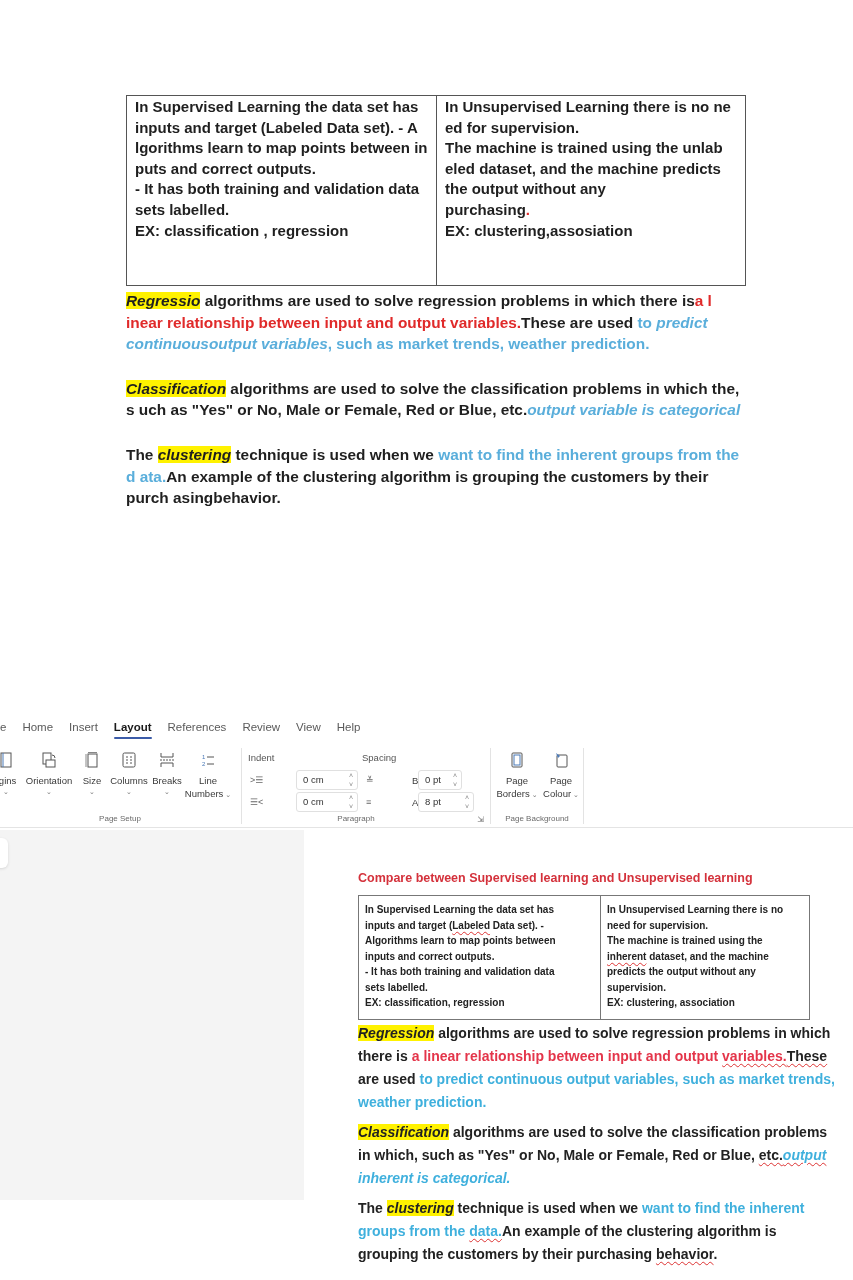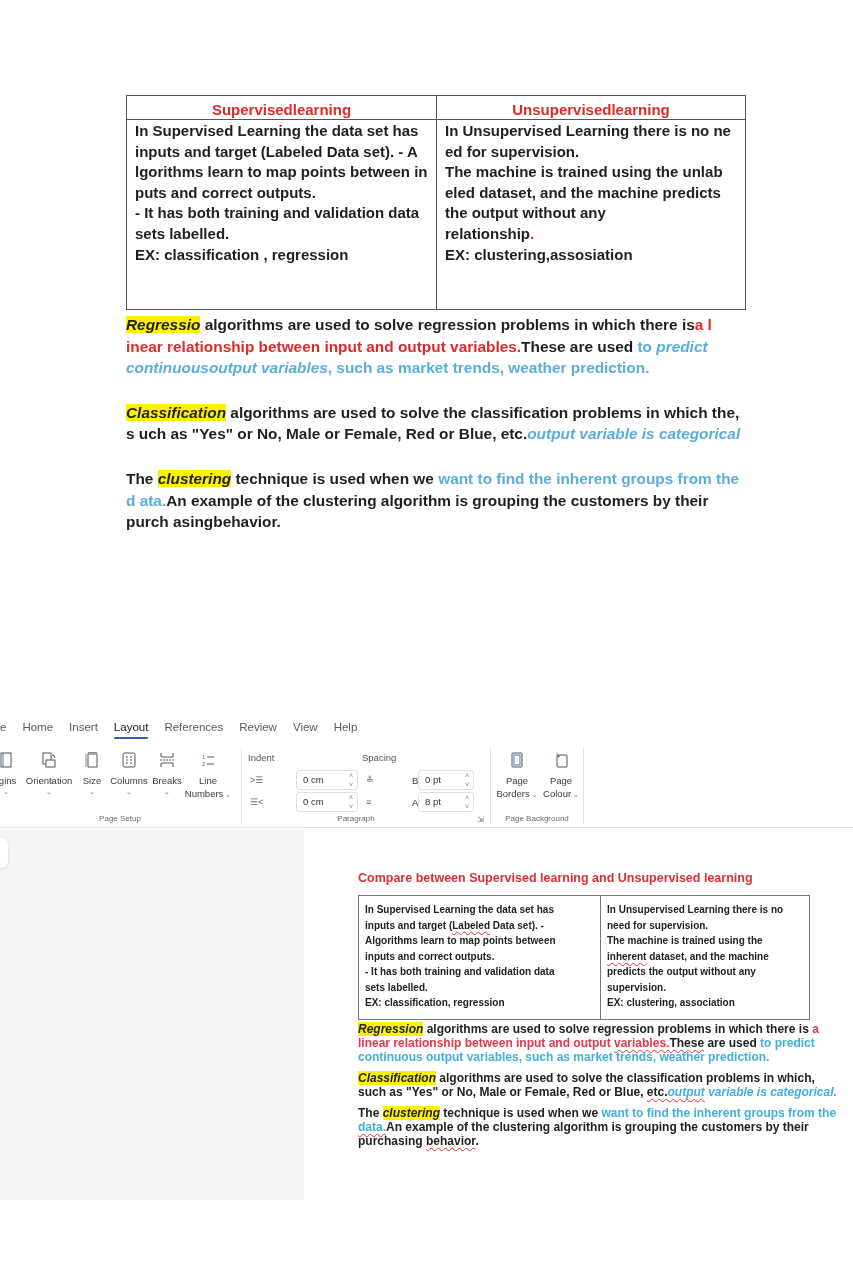--- a/index.html
+++ b/index.html
@@ -19,21 +19,21 @@
   .doc1 .p3 { margin-top: 23px; }
   .hl { background: #fff200; font-style: italic; text-align: right; }
   .red { color: #e02a2a; }
   .blue { color: #5aaedb; }
   .ital { font-style: italic; }
 
   
   .word { position: absolute; left: 0; top: 712px; width: 853px; height: 488px; }
   .tabs { position: absolute; top: 0; left: 0; height: 30px; width: 853px; background: #fff; display: flex; align-items: center; font-size: 11.5px; color: #5a5a5a; }
   .tabs .tab { padding: 0 8px; position: relative; height: 30px; line-height: 30px; }
-  .tabs .tab.active { color: #1a1a1a; font-weight: normal; }
+  .tabs .tab.active { color: #1a1a1a; font-weight: bold; }
   .tabs .tab.active::after { content: ""; position: absolute; left: 8px; right: 8px; bottom: 3px; height: 2px; background: #3b5ba8; border-radius: 1px; }
 
   .ribbon { position: absolute; top: 32px; left: 0; width: 853px; height: 84px; background: #fff; border-bottom: 1px solid #e4e4e4; font-size: 9.5px; color: #444; }
   .grp { position: absolute; top: 0; height: 84px; }
   .grp-label { position: absolute; bottom: 5px; left: 0; right: 0; text-align: center; font-size: 8px; color: #6a6a6a; }
   .vsep { position: absolute; top: 4px; width: 1px; height: 76px; background: #e3e3e3; }
   .rbtn { position: absolute; top: 8px; text-align: center; font-size: 9.5px; color: #3a3a3a; line-height: 13px; }
   .rbtn .ico { display: block; margin: 0 auto 6px; width: 16px; height: 16px; }
   .rbtn .chev { display: block; font-size: 7px; color: #777; line-height: 10px; }
   .field-row { position: absolute; display: flex; align-items: center; font-size: 9.5px; color: #3a3a3a; }
@@ -45,55 +45,51 @@
   .canvas { position: absolute; top: 118px; left: 0; width: 791px; height: 370px; background: #f4f4f4; padding-left: 40px; }
   .side-tab { position: absolute; top: 8px; left: -4px; width: 12px; height: 30px; background: #fff; border-radius: 0 6px 6px 0; box-shadow: 0 1px 3px rgba(0,0,0,0.12); }
   .page { position: absolute; left: 304px; top: 0; width: 549px; height: 370px; background: #fff; }
 
   .doc2 { position: absolute; left: 54px; top: 41px; width: 480px; font-weight: bold; }
   .doc2 .title { color: #d4313b; font-size: 12.5px; margin-bottom: 10px; }
   .doc2 table { border-collapse: collapse; width: 452px; font-size: 10px; }
   .doc2 th { border: 1px solid #777; color: #d4313b; font-style: italic; font-size: 10px; height: 28px; text-align: center; font-weight: bold; }
   .doc2 td { border: 1px solid #777; vertical-align: top; padding: 6px 5px 2px 6px; line-height: 15.5px; color: #222; font-size: 10px; height: 124px; }
   .doc2 td.cell-l { width: 242px; }
-  .doc2 .para { font-size: 12px; line-height: 14px; color: #222; }
+  .doc2 .para { font-size: 14px; line-height: 23px; color: #222; }
   .doc2 .p1 { margin-top: 2px; }
   .doc2 .p2 { margin-top: 7px; }
   .doc2 .p3 { margin-top: 7px; }
   .doc2 .red { color: #e4354a; }
   .doc2 .blue { color: #3fb0dd; }
   .sq { text-decoration: underline wavy #d33; text-decoration-thickness: 1px; text-underline-offset: 2px; }
 </style>
 </head>
 <body>
 
 <div class="doc1">
   <table>
     <tbody>
-        <tr>
-      <th>Supervisedlearning</th>
-      <th>Unsupervisedlearning</th>
-    </tr>
     <tr>
       <td class="cell-l">
         <div>In Supervised Learning the data set has</div>
         <div>inputs and target (Labeled Data set).  - A</div>
         <div>lgorithms learn to map points between in</div>
         <div>puts and correct outputs.</div>
         <div>- It has both training and validation data</div>
         <div>sets labelled.</div>
         <div>EX: classification , regression</div>
       </td>
       <td>
         <div>In Unsupervised Learning there is no ne</div>
         <div>ed for supervision.</div>
         <div>The machine is trained using the unlab</div>
         <div>eled dataset, and the machine predicts</div>
         <div>the output without any</div>
-        <div><span>relationship</span><span class="red">.</span></div>
+        <div><span>purchasing</span><span class="red">.</span></div>
         <div>EX: clustering,assosiation</div>
       </td>
     </tr>
   </tbody>
     </table>
 
   <p class="para p1">
     <span class="hl">Regressio</span><span> algorithms are used to solve regression problems in which there is</span><span class="red">a l inear relationship between input and output variables.</span><span>These are used </span><span class="blue">to </span><span class="blue ital">predict continuousoutput variables</span><span class="blue">, such as market trends, weather prediction.</span>
   </p>
 
@@ -193,21 +189,21 @@
         <div class="fbox"><span>0 cm</span><span class="spin">˄<br>˅</span></div>
       </div>
       <div class="field-row" style="left:8px;top:48px;">
         <span class="fico">☰&lt;</span>
         <span class="lbl">Right:</span>
         <div class="fbox"><span>0 cm</span><span class="spin">˄<br>˅</span></div>
       </div>
       <div class="field-row" style="left:124px;top:26px;">
         <span class="fico">≚</span>
         <span class="lbl" style="width:36px">Before:</span>
-        <div class="fbox" style="width:56px"><span>0 pt</span><span class="spin">˄<br>˅</span></div>
+        <div class="fbox" style="width:44px"><span>0 pt</span><span class="spin">˄<br>˅</span></div>
       </div>
       <div class="field-row" style="left:124px;top:48px;">
         <span class="fico">≡</span>
         <span class="lbl" style="width:36px">After:</span>
         <div class="fbox" style="width:56px"><span>8 pt</span><span class="spin">˄<br>˅</span></div>
       </div>
       <div class="grp-label" style="right:20px">Paragraph</div>
       <span style="position:absolute;right:6px;bottom:4px;font-size:8px;color:#666;">⇲</span>
     </div>
     <div class="vsep" style="left:490px;"></div>
@@ -261,21 +257,21 @@
               <div>EX: clustering, association</div>
             </td>
           </tr>
         </tbody>
           </table>
 
         <p class="para p1">
           <span class="hl">Regression</span><span> algorithms are used to solve regression problems in which there is </span><span class="red">a linear relationship between input and output </span><span class="red sq">variables.</span><span class="sq">These</span><span> are used </span><span class="blue">to predict continuous output variables, such as market trends, weather prediction.</span>
         </p>
         <p class="para p2">
-          <span class="hl">Classification</span><span> algorithms are used to solve the classification problems in which, such as "Yes" or No, Male or Female, Red or Blue, </span><span class="sq">etc.</span><span class="blue ital sq">output</span><span class="blue ital"> variable is categorical.</span>
+          <span class="hl">Classification</span><span> algorithms are used to solve the classification problems in which, such as "Yes" or No, Male or Female, Red or Blue, </span><span class="sq">etc.</span><span class="blue ital sq">output</span><span class="blue ital"> inherent is categorical.</span>
         </p>
         <p class="para p3">
           <span>The </span><span class="hl">clustering</span><span> technique is used when we </span><span class="blue">want to find the inherent groups from the </span><span class="blue sq">data.</span><span>An example of the clustering algorithm is grouping the customers by their purchasing </span><span class="sq">behavior</span><span>.</span>
         </p>
       </div>
     </div>
   </div>
 </div>
 
 </body></html>

